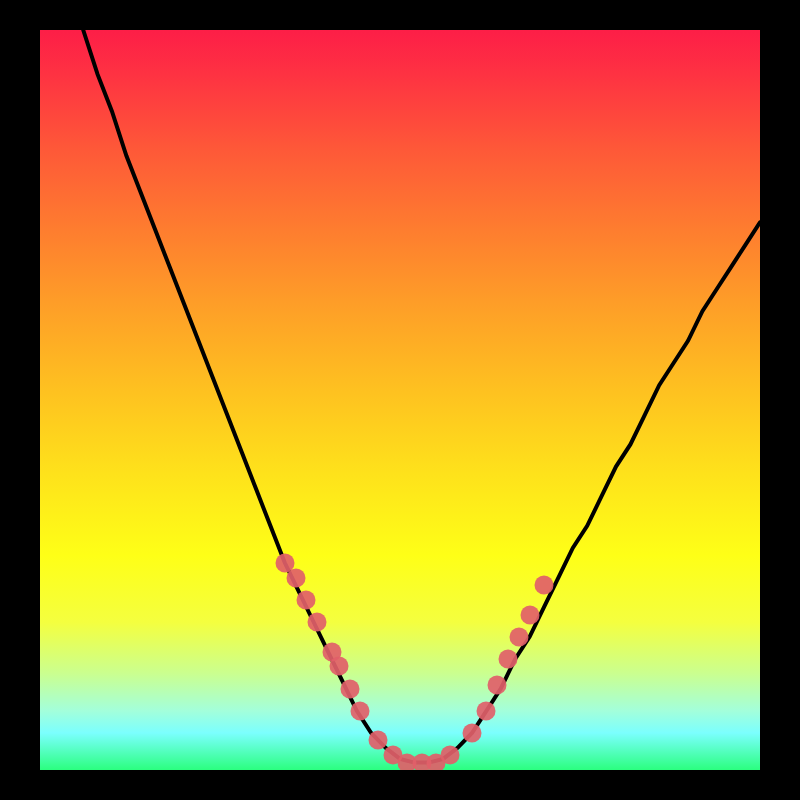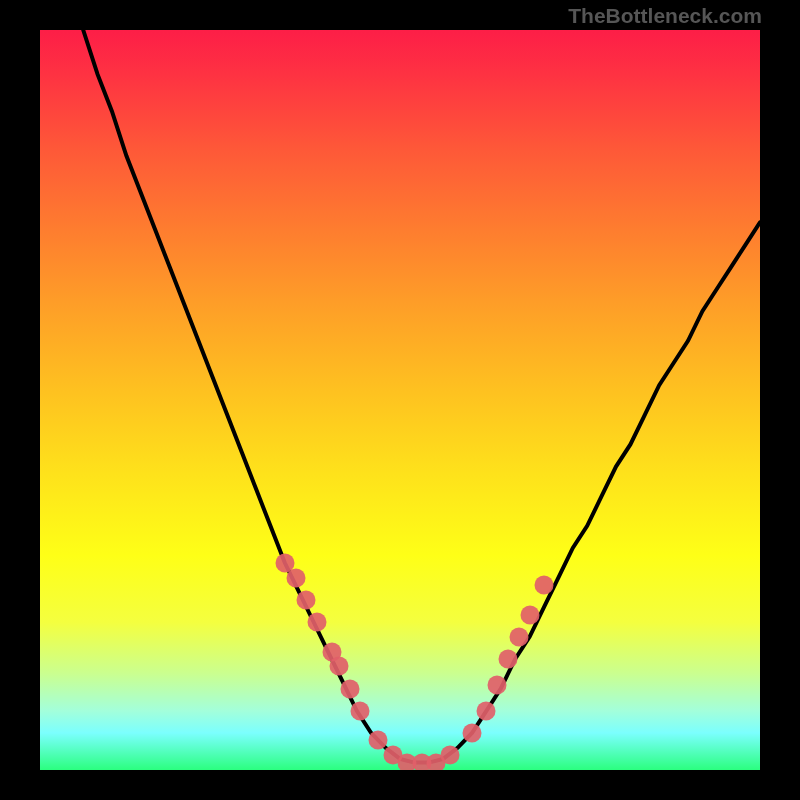--- a/index.html
+++ b/index.html
@@ -106,14 +106,13 @@
         <div class="dot" style="left: 410.4px; top: 725.2px;"></div>
         <div class="dot" style="left: 432px; top: 703px;"></div>
         <div class="dot" style="left: 446.4px; top: 680.8px;"></div>
         <div class="dot" style="left: 457.2px; top: 654.9px;"></div>
         <div class="dot" style="left: 468px; top: 629px;"></div>
         <div class="dot" style="left: 478.8px; top: 606.8px;"></div>
         <div class="dot" style="left: 489.6px; top: 584.6px;"></div>
         <div class="dot" style="left: 504px; top: 555px;"></div>
       </div>
   </div>
-  <div class="watermark">TheBottleneck.com</div>
 </div>
 
 </body></html>

